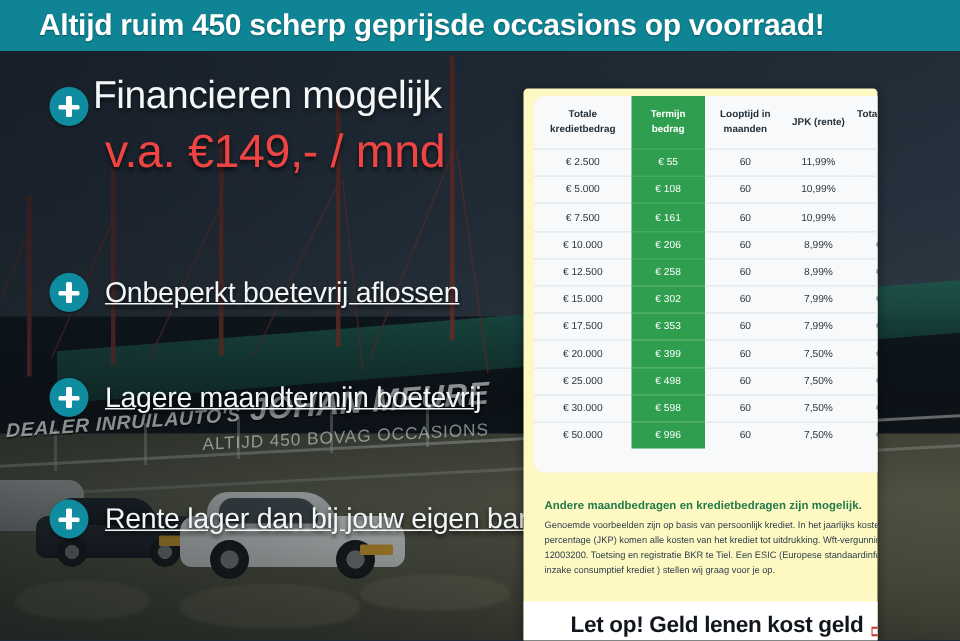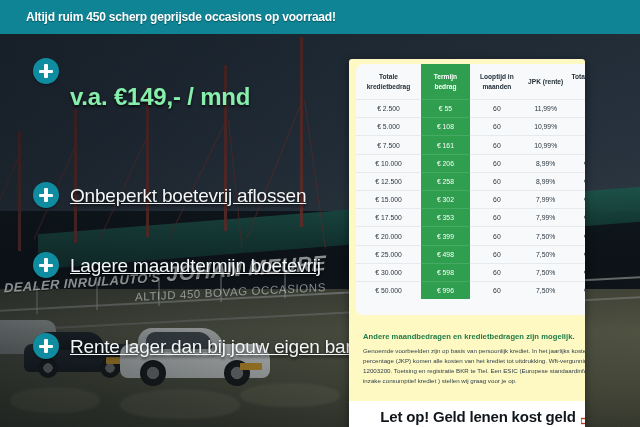--- a/index.html
+++ b/index.html
@@ -20,21 +20,21 @@
   
   .topbar {
     position: absolute; left: 0; top: 0;
     width: 640px; height: 34px;
     background: #0e8494;
     display: flex; align-items: center;
   }
   .topbar-text {
     padding-left: 26px;
     color: #ffffff;
-    font-size: 12px;
+    font-size: 20px;
     font-weight: bold;
     letter-spacing: -0.2px;
     text-shadow: 0 1px 1px rgba(0,0,0,.35);
     white-space: nowrap;
   }
 
   
   .photo {
     position: absolute; left: 0; top: 34px;
     width: 640px; height: 393px;
@@ -188,22 +188,22 @@
   .headline {
     position: absolute; left: 62px; top: 48px;
     color: #f4f7f8;
     font-size: 26px;
     letter-spacing: -0.3px;
     text-shadow: 0 2px 3px rgba(0,0,0,.6);
     white-space: nowrap;
   }
   .subheadline {
     position: absolute; left: 70px; top: 83px;
-    color: #86efac;
-    font-size: 24px; font-weight: bold;
+    color: #ef4444;
+    font-size: 31px; font-weight: normal;
     letter-spacing: -0.2px;
     text-shadow: 0 2px 3px rgba(0,0,0,.7);
     white-space: nowrap;
   }
   .plus {
     position: absolute;
     width: 26px; height: 26px; border-radius: 50%;
     background: #0f8ca0;
     box-shadow: 0 1px 2px rgba(0,0,0,.45);
   }
@@ -357,20 +357,21 @@
       <span>JOHAN MEURE</span>
     </div>
     <div class="sign-sub">ALTIJD 450 BOVAG OCCASIONS</div>
   </div>
 
   <div class="topbar">
     <div class="topbar-text">Altijd ruim 450 scherp geprijsde occasions op voorraad!</div>
   </div>
 
   <div class="plus" style="left:33px; top:58px;"></div>
+  <div class="headline">Financieren mogelijk</div>
   <div class="subheadline">v.a. €149,- / mnd</div>
 
   <div class="plus" style="left:33px; top:182px;"></div>
   <div class="bullet-text" style="left:70px; top:185px;">Onbeperkt boetevrij aflossen</div>
 
   <div class="plus" style="left:33px; top:252px;"></div>
   <div class="bullet-text" style="left:70px; top:255px;">Lagere maandtermijn boetevrij</div>
 
   <div class="plus" style="left:33px; top:333px;"></div>
   <div class="bullet-text" style="left:70px; top:336px;">Rente lager dan bij jouw eigen bank</div>

